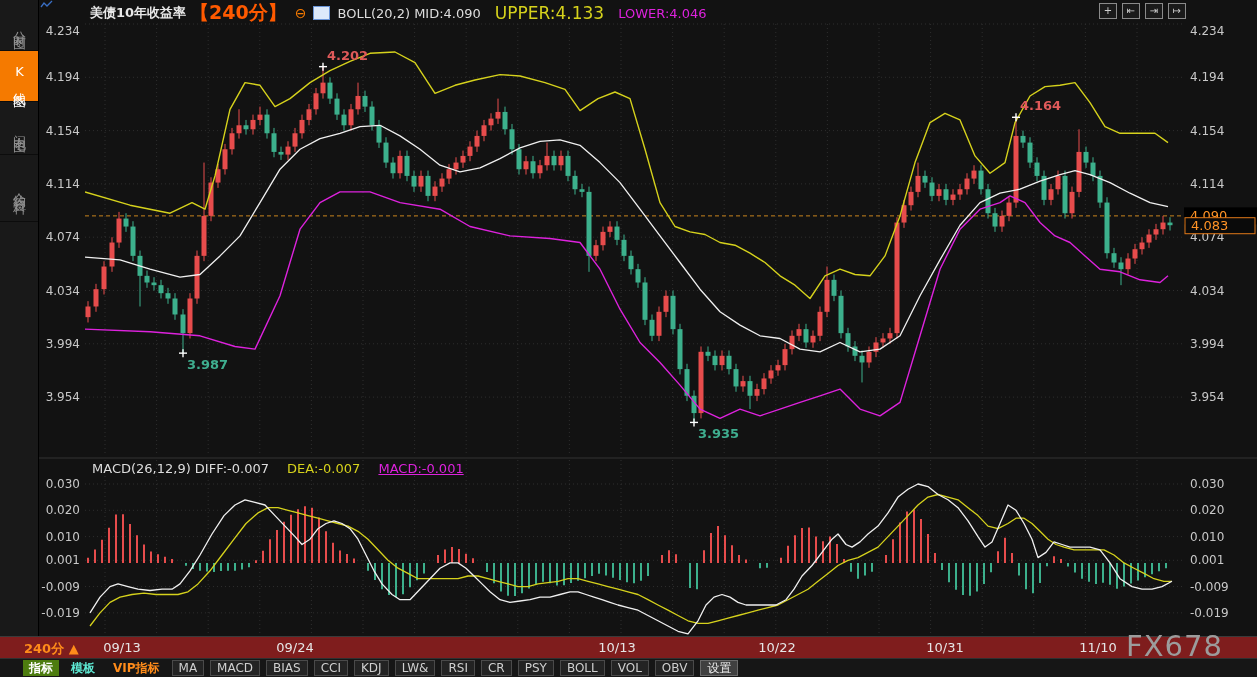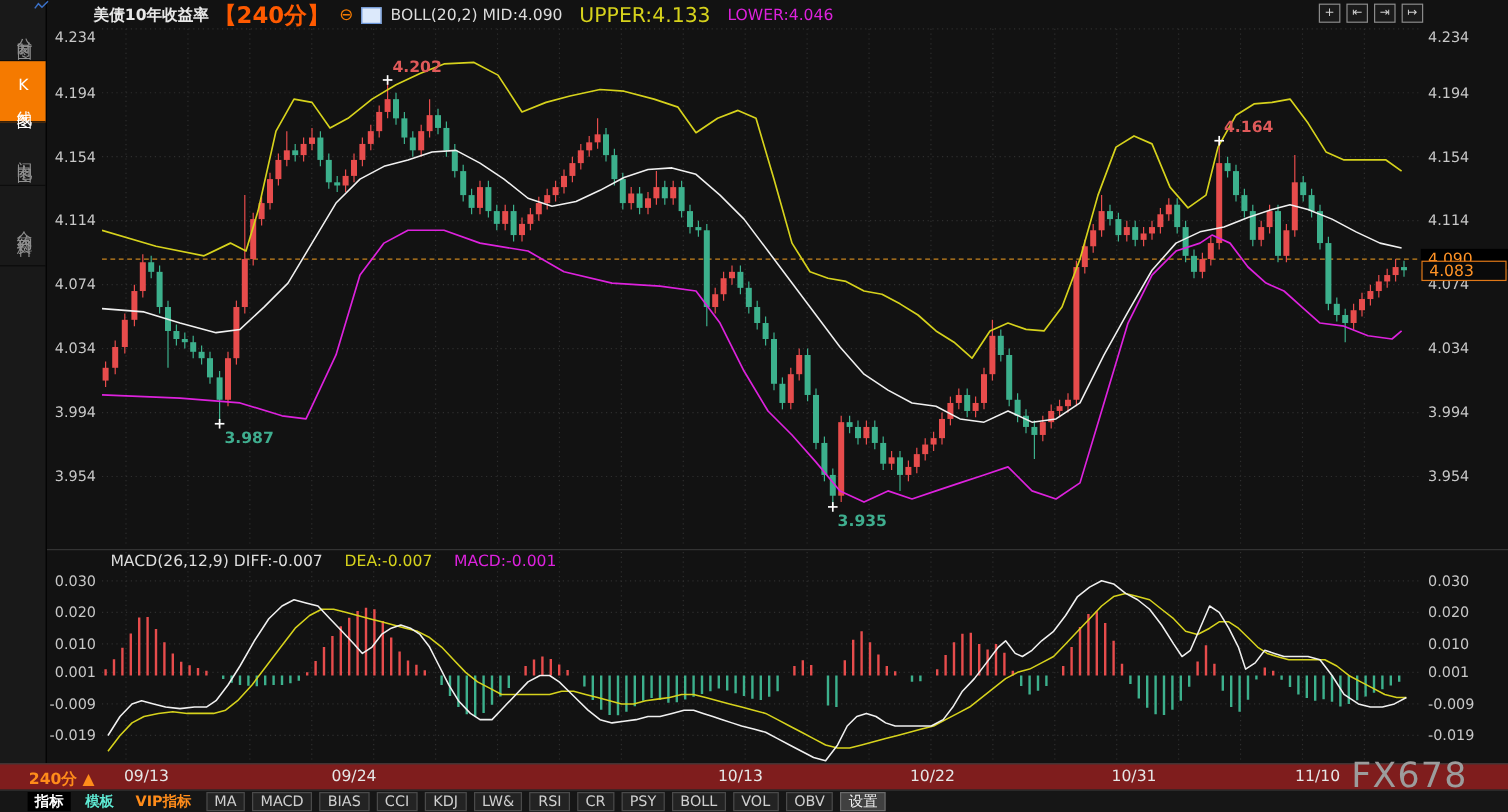--- a/index.html
+++ b/index.html
@@ -6,49 +6,49 @@
   .app{position:relative;width:1257px;height:677px;background:#121212;overflow:hidden;
        font-family:"DejaVu Sans","Liberation Sans",sans-serif;}
   
   .sidebar{position:absolute;left:0;top:0;width:38px;height:636px;background:#191919;border-right:1px solid #000;z-index:5;}
   .side-item{width:38px;display:flex;align-items:center;justify-content:center;
              writing-mode:vertical-lr;text-orientation:upright;font-size:13px;color:#909090;
              letter-spacing:3px;border-bottom:1px solid #0c0c0c;cursor:pointer;}
   .side-item.active{background:#f57a00;color:#fff;}
   .alert-dot{position:absolute;left:19px;top:448px;width:16px;height:16px;}
   
-  .header{position:absolute;left:28px;top:0;right:0;height:26px;z-index:6;display:flex;align-items:center;}
+  .header{position:absolute;left:40px;top:0;right:0;height:26px;z-index:6;display:flex;align-items:center;}
   .header .title{margin-left:50px;color:#e8e8e8;font-size:13px;font-weight:bold;}
   .header .period{color:#ff5a00;font-size:19px;font-weight:bold;margin-left:4px;}
   .header .minus-circ{color:#f57a00;font-size:14px;margin-left:8px;line-height:1;}
   .header .chart-ico{margin-left:6px;width:15px;height:12px;background:#dce9fb;border:1px solid #6a95d8;display:inline-block;}
   .header .boll{color:#dddddd;font-size:13px;margin-left:8px;}
   .header .upper{color:#d6d21c;font-size:17px;margin-left:14px;}
   .header .lower{color:#dd22dd;font-size:13px;margin-left:14px;}
   .top-icons{position:absolute;right:71px;top:3px;display:flex;gap:5px;z-index:7;}
   .tico{width:16px;height:14px;border:1px solid #8a8a8a;background:#1a1a1a;color:#cfcfcf;
         font-size:10px;line-height:14px;text-align:center;cursor:pointer;}
   
   .macd-header{position:absolute;left:92px;top:461px;z-index:6;font-size:13px;}
   .macd-header .m1{color:#dddddd;}
   .macd-header .m2{color:#d6d21c;margin-left:14px;}
-  .macd-header .m3{color:#dd22dd;margin-left:14px;}
+  .macd-header .m3{color:#dd22dd;margin-left:14px;text-decoration:underline;}
   
   .xrow{position:absolute;left:0;top:636px;width:1257px;height:22px;background:#7f1d1d;
         border-top:1px solid #3a3a3a;z-index:6;}
   .xrow .p240{position:absolute;left:24px;top:3px;color:#ff8c1a;font-size:13px;font-weight:bold;cursor:pointer;}
   .xlabel{position:absolute;top:3px;transform:translateX(-50%);color:#e6e6e6;font-size:13px;font-weight:normal;}
   .xtooltip{position:absolute;left:399px;top:1px;height:17px;background:#000;color:#ffa040;
             font-size:13px;font-weight:bold;padding:1px 8px 0 8px;white-space:nowrap;}
   
   .toolbar{position:absolute;left:0;top:658px;width:1257px;height:19px;background:#161616;
            border-top:1px solid #303030;display:flex;align-items:center;gap:6px;padding-left:23px;
            box-sizing:border-box;z-index:6;}
   .tab{font-size:12px;height:16px;line-height:16px;padding:0 6px;cursor:pointer;white-space:nowrap;}
-  .tab.active{background:#000000;color:#fff;font-weight:bold;}
+  .tab.active{background:#4d7c0f;color:#fff;font-weight:bold;}
   .tab.plain{color:#5eead4;font-weight:bold;}
   .tab.vip{color:#ff8c1a;font-weight:bold;}
   .tab.box{color:#cfcfcf;background:#232323;border:1px solid #4a4a4a;line-height:14px;height:14px;}
   .tab.settings{color:#f0f0f0;background:#404040;border:1px solid #6a6a6a;line-height:14px;height:14px;}
   
   .watermark{position:absolute;left:1126px;top:629px;color:#9c9c9c;font-size:29px;
              letter-spacing:1px;z-index:7;}
   svg{position:absolute;left:0;top:0;z-index:2;}
 </style>
 </head>

